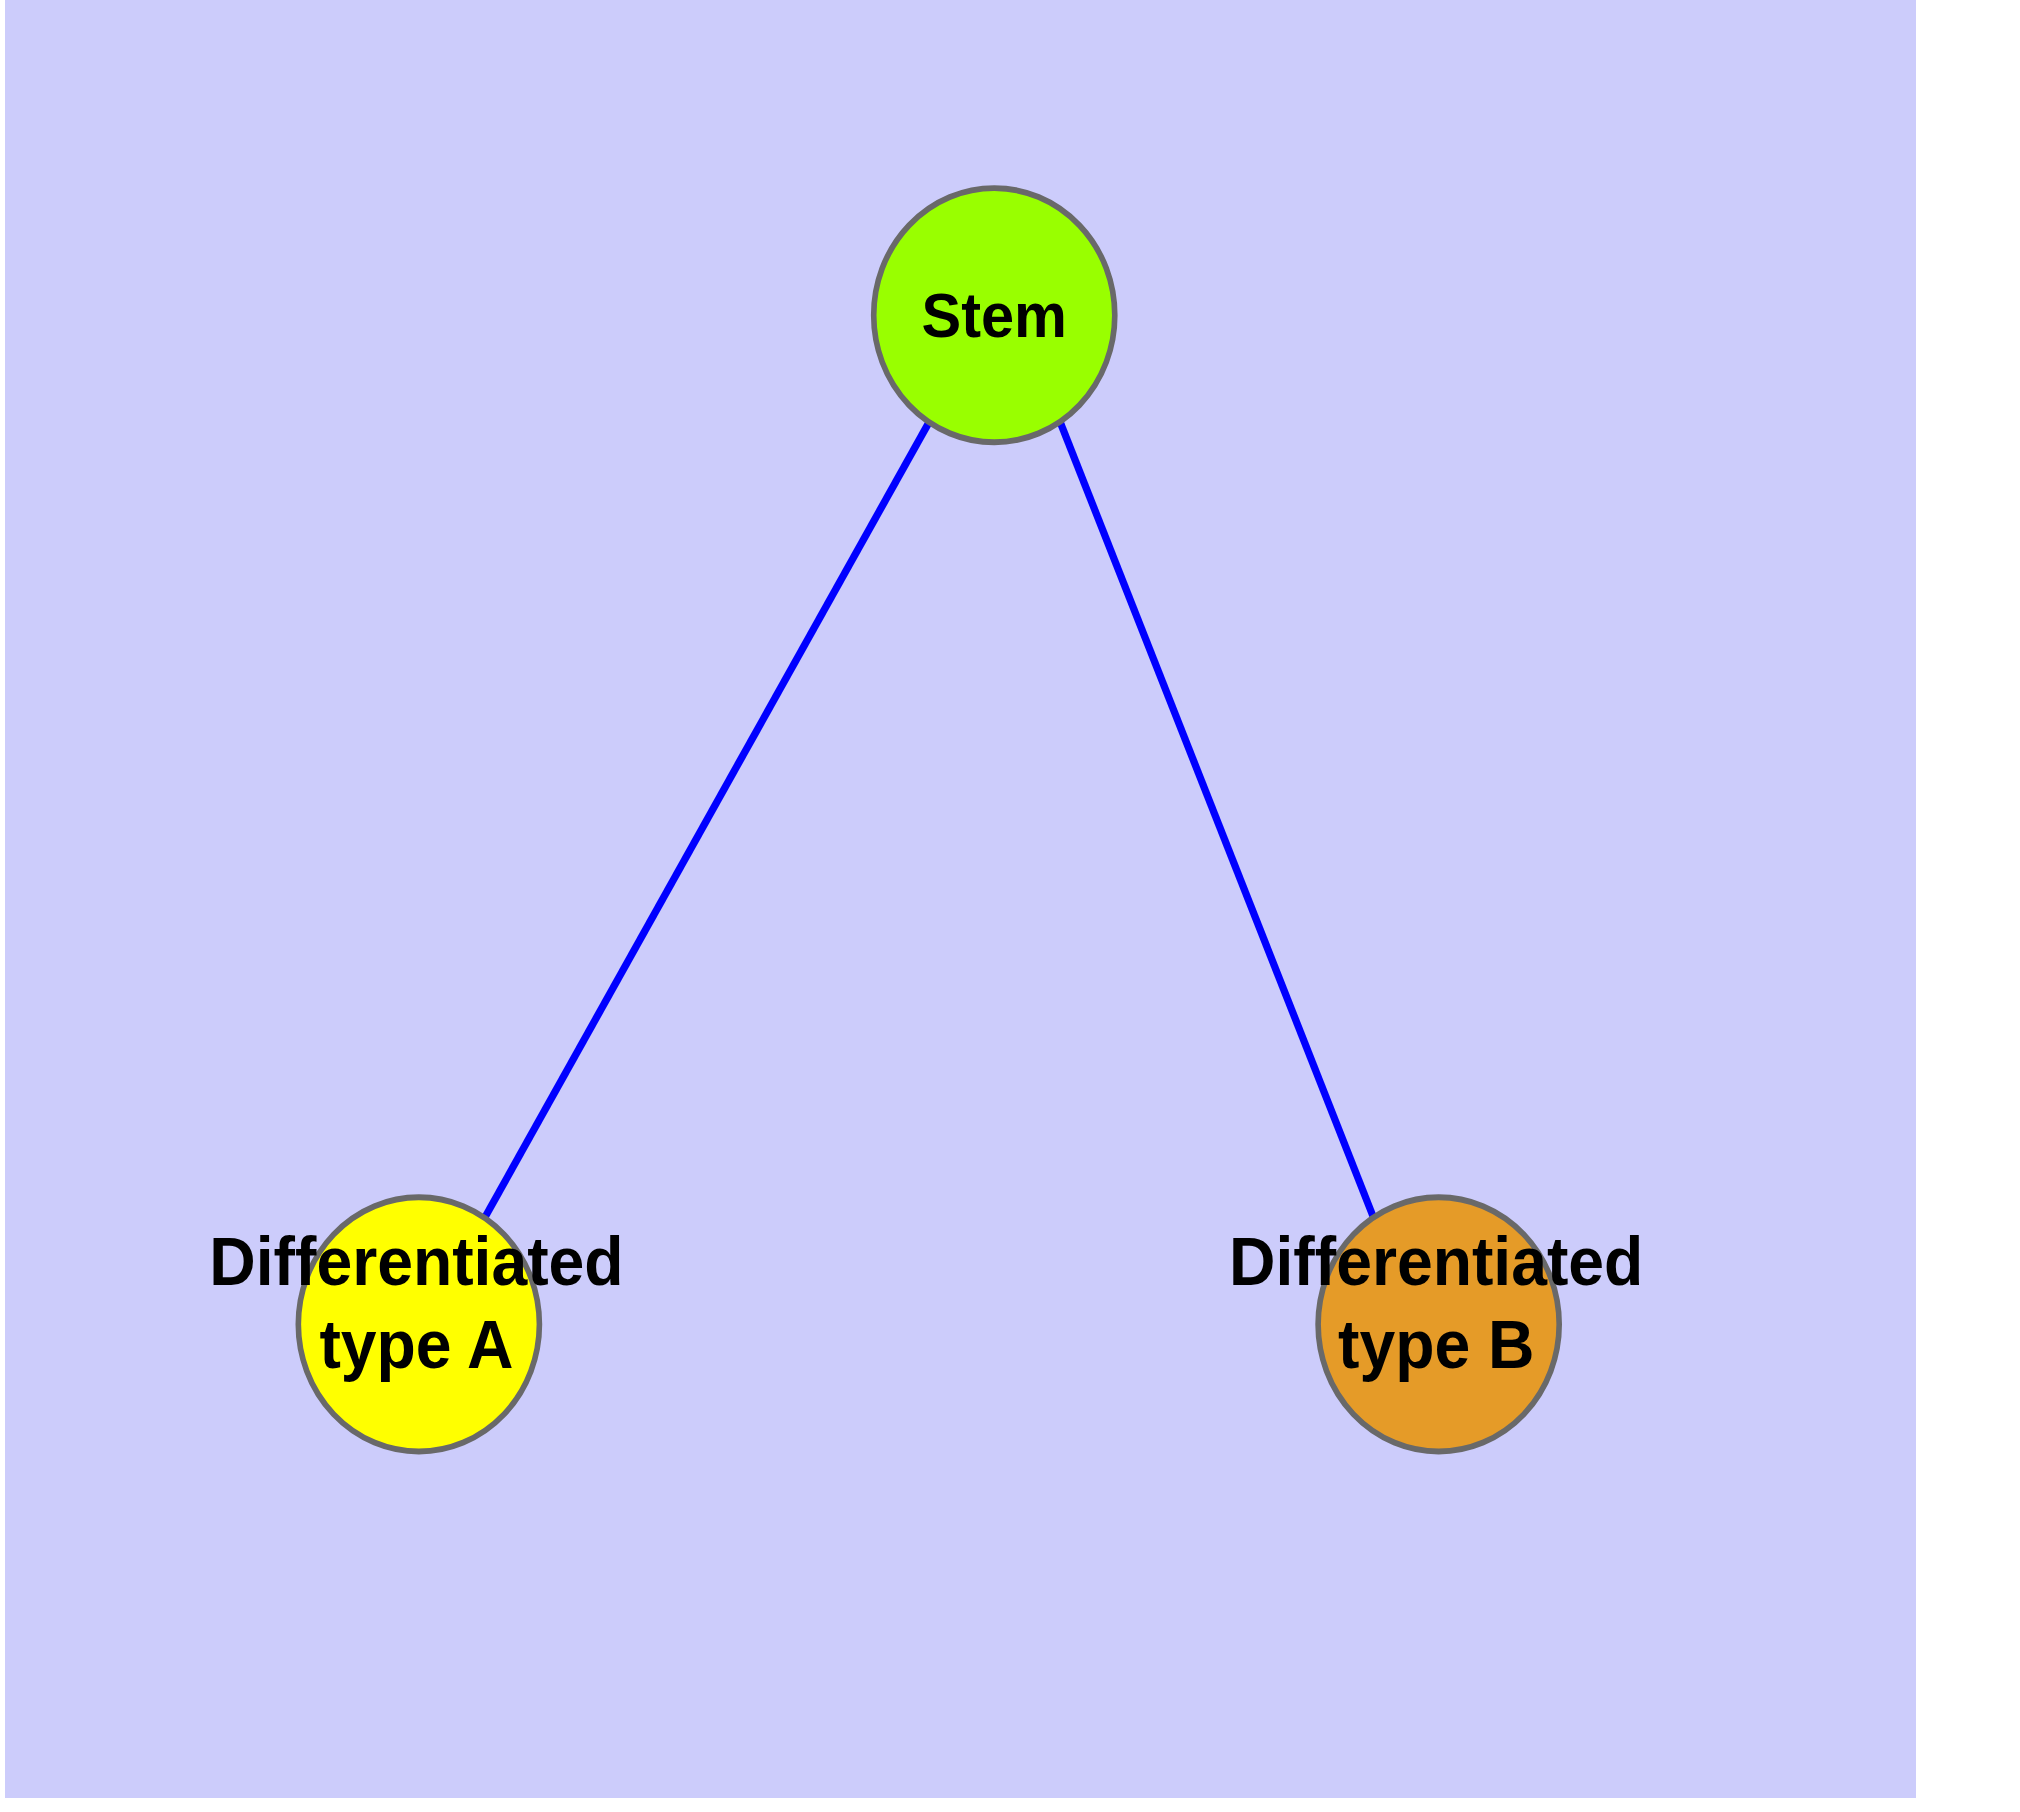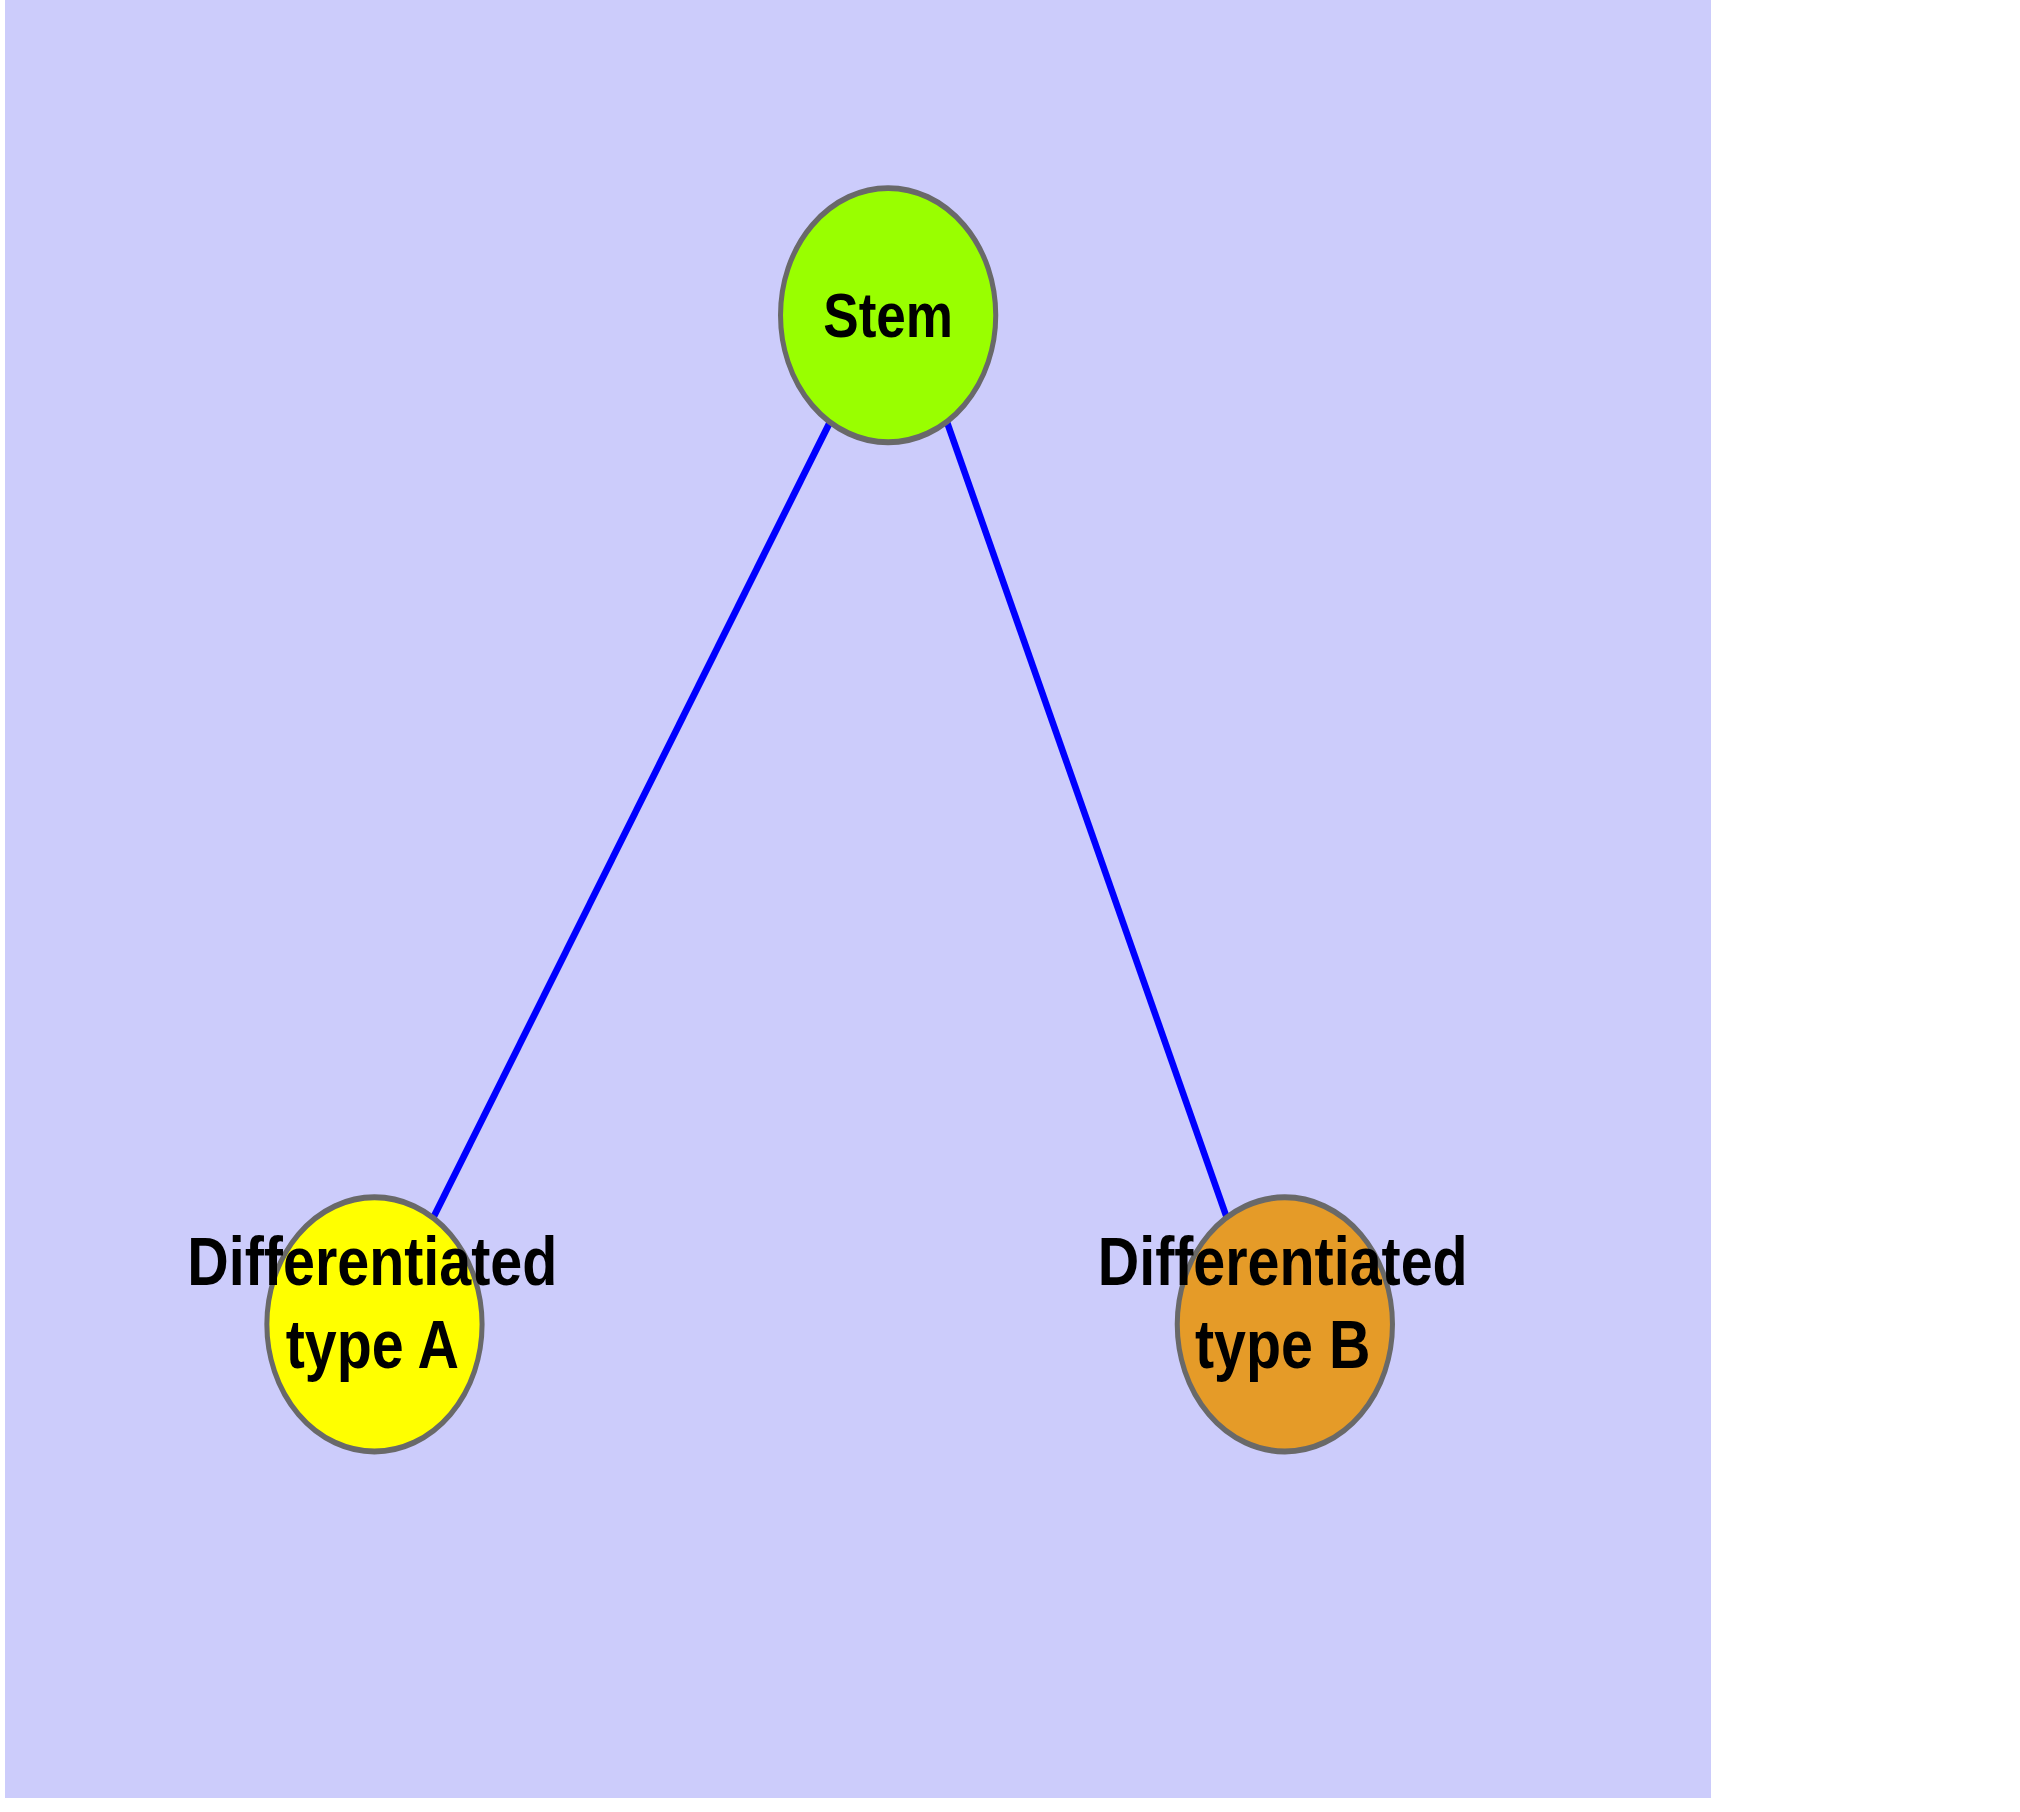--- a/index.html
+++ b/index.html
@@ -12,21 +12,21 @@
     position: relative;
     width: 2021px;
     height: 1812px;
     background: #ffffff;
     overflow: hidden;
   }
   #canvas {
     position: absolute;
     left: 5.1px;
     top: 0px;
-    width: 1706px;
+    width: 1911px;
     height: 1798px;
     background: #ccccfb;
     overflow: hidden;
   }
   #graph-svg {
     position: absolute;
     left: 0;
     top: 0;
     width: 100%;
     height: 100%;

